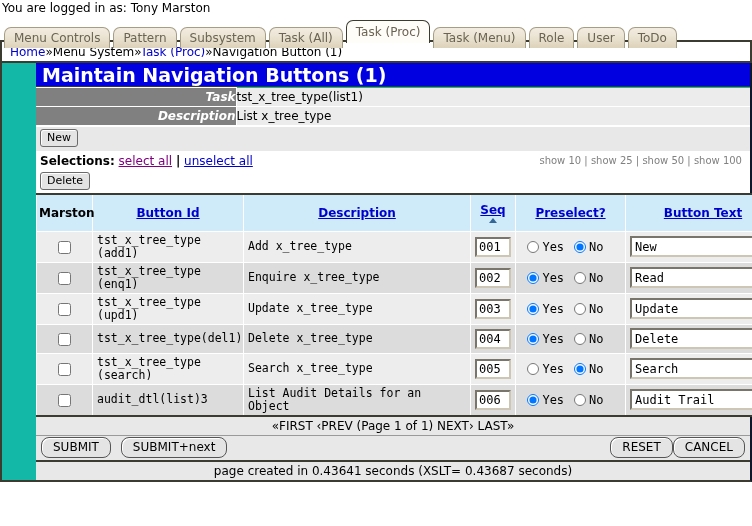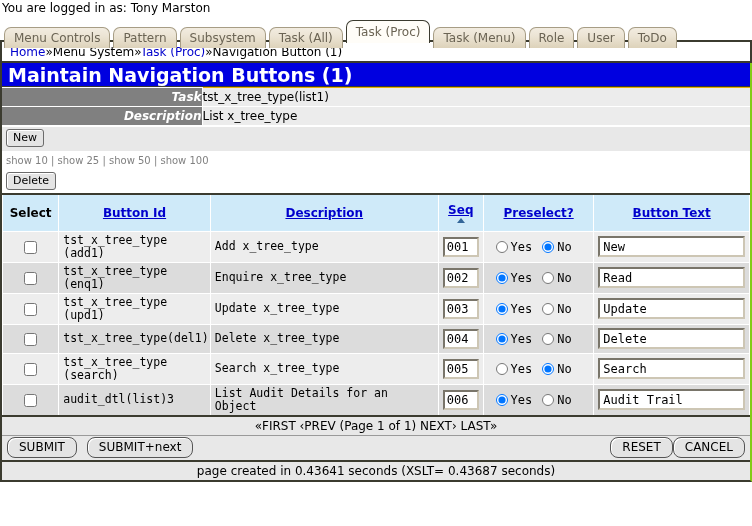--- a/index.html
+++ b/index.html
@@ -41,23 +41,23 @@
     height:21px;line-height:21px;font-size:12px;
     border-left:2px solid #3b3b2f;border-right:2px solid #3b3b2f;
     border-bottom:2px solid #3b3b2f;
     padding-left:8px;background:#fff;box-sizing:border-box;
   }
   .crumbbar a{color:#0000cc;text-decoration:none;}
   .crumbbar .sep{color:#000;}
 
   
   .frame{
-    border-left:2px solid #3b3b2f;border-right:2px solid #84cc16;
+    border-left:2px solid #3b3b2f;border-right:2px solid #0f172a;
     border-bottom:2px solid #3b3b2f;
-    box-sizing:border-box;background:#eab308;
+    box-sizing:border-box;background:#14b8a6;padding-left:34px;
   }
 
   .title{
     background:#0000e0;color:#fff;font-weight:bold;font-size:19px;
     line-height:24px;height:24px;padding:0 6px;letter-spacing:0px;
     border-bottom:1px solid #3b3b2f;box-sizing:border-box;white-space:nowrap;
   }
 
   
   table.detail{border-collapse:collapse;width:100%;}
@@ -186,39 +186,44 @@
         <td class="dvalue">List x_tree_type</td>
       </tr>
     </tbody>
       </table>
 
     <div class="newbar">
       <button class="btn">New</button>
     </div>
 
     <div class="selbar">
+      <span><b>Selections:</b>
+        <a href="#" class="visited">select all</a>
+        <b>|</b>
+        <a href="#" class="link">unselect all</a>
+      </span>
       <span class="shows"><span>show 10</span> | <span>show 25</span> | <span>show 50</span> | <span>show 100</span></span>
     </div>
 
     <div class="delbar">
       <button class="btn">Delete</button>
     </div>
 
     <table class="grid">
       <colgroup>
         <col style="width:56px">
         <col style="width:151px">
         <col style="width:227px">
         <col style="width:45px">
         <col style="width:110px">
         <col style="width:155px">
       </colgroup>
       <thead>
         <tr>
-          <th class="plain">Select</th>
+          <th class="plain">Marston</th>
           <th><a href="#">Button Id</a></th>
           <th><a href="#">Description</a></th>
           <th><a href="#">Seq</a><span class="sortarrow"></span></th>
           <th><a href="#">Preselect?</a></th>
           <th><a href="#">Button Text</a></th>
         </tr>
       </thead>
       <tbody>
           <tr class="odd">
             <td class="c-select"><input type="checkbox" style=""></td>

